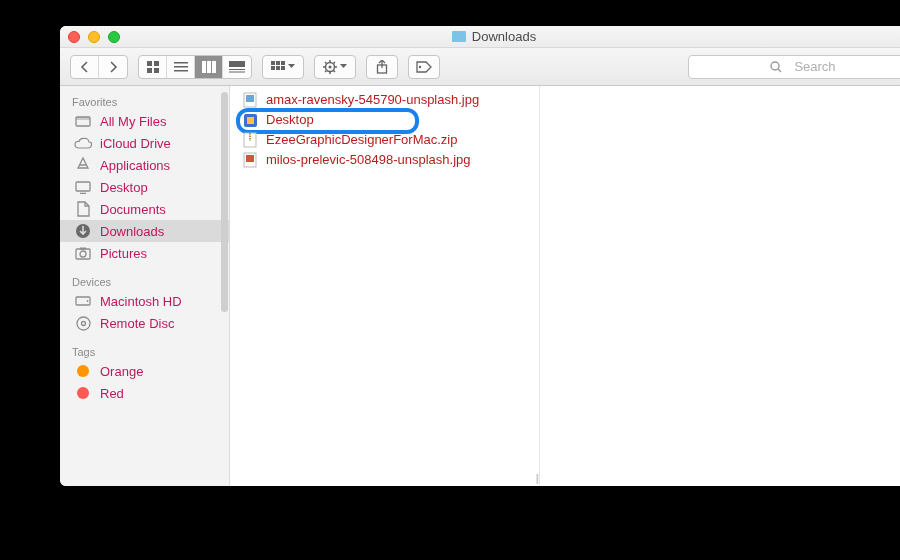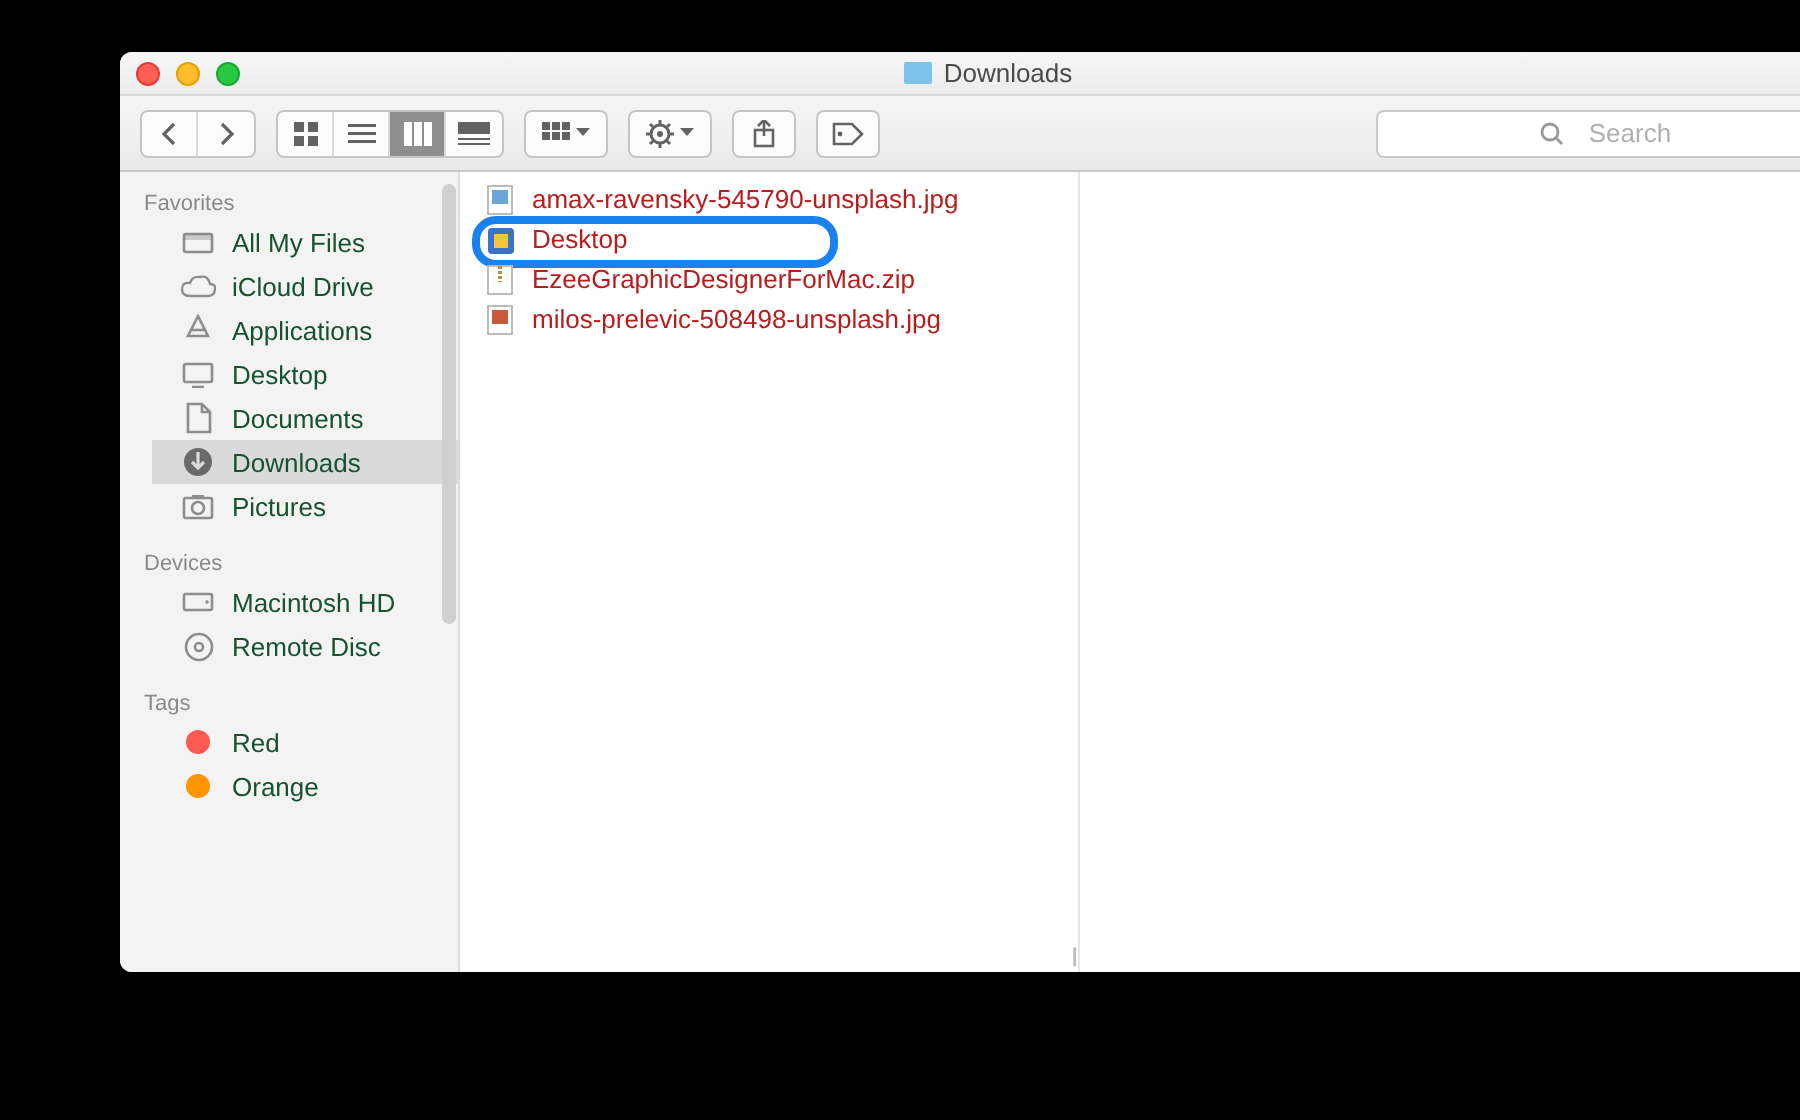--- a/index.html
+++ b/index.html
@@ -121,23 +121,22 @@
   .sb-section-title {
     font-size: 11px;
     color: #8a8a8a;
     padding: 4px 12px 2px;
   }
   .sb-item {
     display: flex;
     align-items: center;
     gap: 8px;
     padding: 3px 12px 3px 14px;
-    color: #14532d;
+    color: #be185d;
     font-size: 13px;
-    margin-left: 16px;
   }
   .sb-item .ic { width: 18px; height:16px; display:flex; align-items:center; justify-content:center; color:#8d8d8d;}
   .sb-item.selected { background: #dadada; }
   .sb-tag-dot { width:12px; height:12px; border-radius:50%; }
   
   .column-pane {
     width: 310px;
     border-right: 1px solid #e6e6e6;
     position: relative;
     padding-top: 4px;
@@ -385,29 +384,29 @@
               <circle cx="7.5" cy="7.5" r="6.5" fill="none" stroke="currentColor" stroke-width="1.3"></circle>
               <circle cx="7.5" cy="7.5" r="2" fill="none" stroke="currentColor" stroke-width="1.3"></circle>
             </svg>
           </span>
         <span>Remote Disc</span>
       </div>
 
       <div class="sb-section-title" style="margin-top:8px">Tags</div>
       <div class="sb-item">
         <span class="ic">
+            <span class="sb-tag-dot" style="background:#ff9500"></span>
+          </span>
+        <span>Orange</span>
+      </div>
+      <div class="sb-item">
+        <span class="ic">
             <span class="sb-tag-dot" style="background:#ff5a52"></span>
           </span>
         <span>Red</span>
-      </div>
-      <div class="sb-item">
-        <span class="ic">
-            <span class="sb-tag-dot" style="background:#ff9500"></span>
-          </span>
-        <span>Orange</span>
       </div>
     </div>
 
     <div class="column-pane">
       <div class="highlight-ring"></div>
 
       <div class="file-row">
         <span class="file-ic">
             <svg width="14" height="16" viewBox="0 0 14 16">
               <rect x="1" y="1" width="12" height="14" fill="#fff" stroke="#bbb"></rect>

